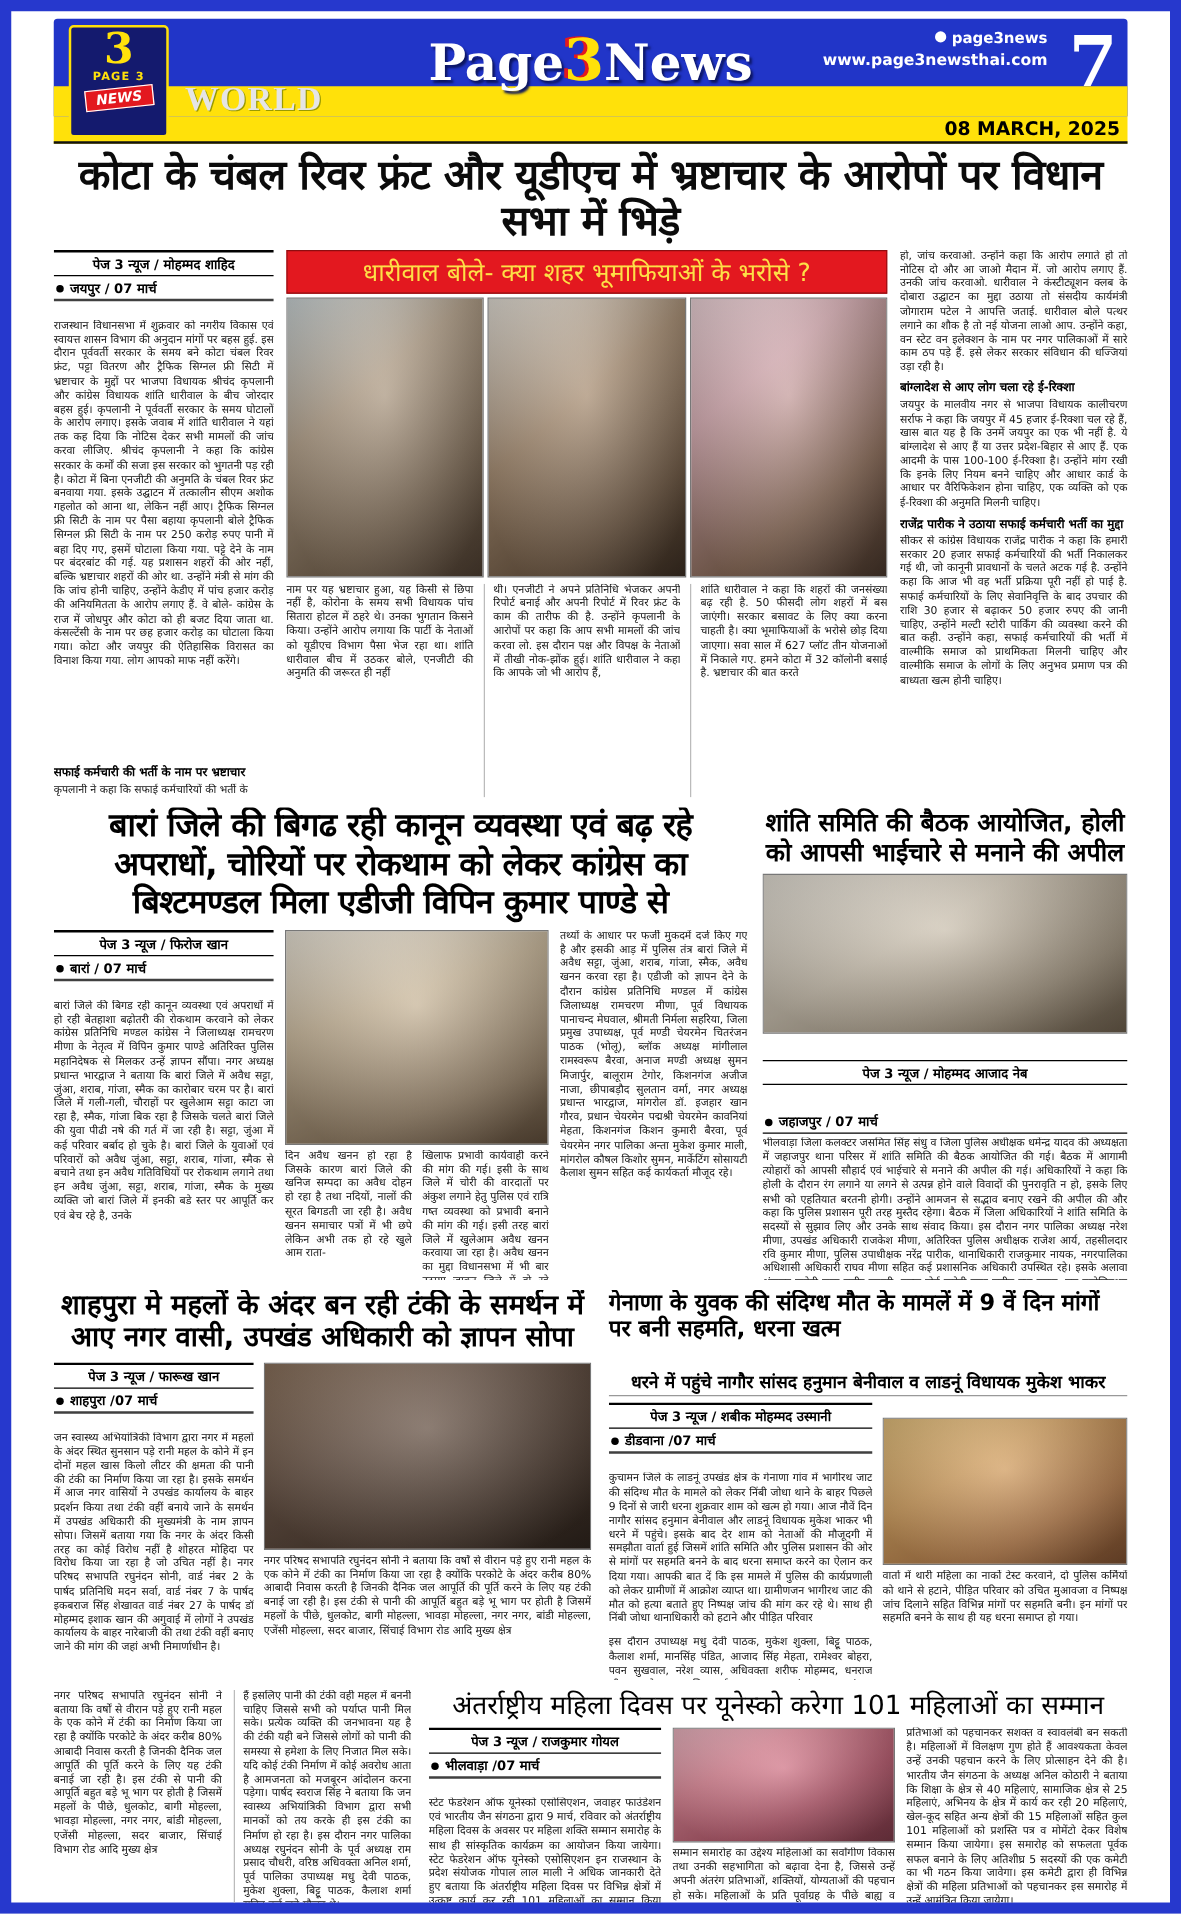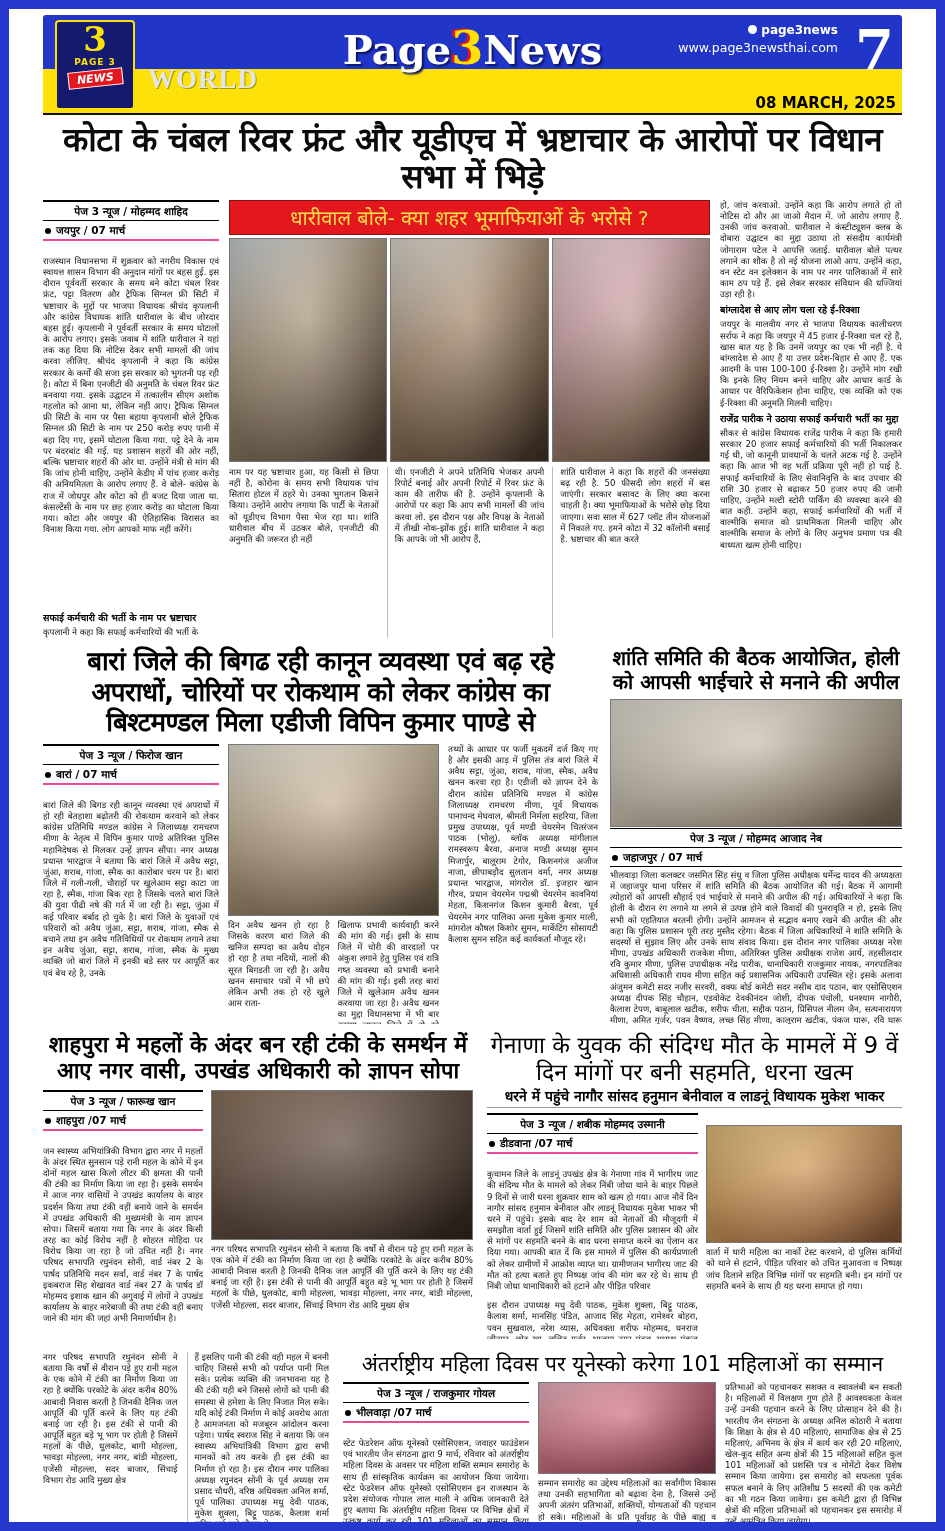--- a/index.html
+++ b/index.html
@@ -25,31 +25,31 @@
   .world { position:absolute; left:105px; bottom:-2px; z-index:2;
     color:#e5e5e5; font-family:"Liberation Serif",serif; font-weight:bold; font-size:27px;
     text-shadow:1px 1px 0 #9a9a00; letter-spacing:1px; }
   .masthead { position:absolute; left:0; right:0; top:10px; text-align:center;
     font-family:"DejaVu Serif",serif; font-weight:bold; font-size:40px; line-height:1; color:#ffffff; z-index:1;
     text-shadow:2px 2px 2px #0c1560; }
   .masthead .digit { color:#ffe10a; text-shadow:-3px -1px 0 #e3181f; font-size:46px; }
   .mast-right { position:absolute; right:64px; top:8px; text-align:right; color:#fff; z-index:2; }
   .mast-right .social { font-size:12px; font-weight:bold; }
   .mast-right .social .dot { display:inline-block; width:9px; height:9px; background:#fff; border-radius:50%; margin-right:4px; }
-  .mast-right .site { font-size:12.5px; font-weight:normal; margin-top:3px; }
+  .mast-right .site { font-size:12.5px; font-weight:bold; margin-top:3px; }
   .pagenum { position:absolute; right:8px; top:0px; color:#fff; font-size:56px; font-weight:bold; z-index:2;
     font-family:"DejaVu Serif",serif; line-height:1.25; }
   .date-line { text-align:right; font-weight:bold; font-size:15px; padding:1px 6px 1px 0;
     background:#ffe10a; border-bottom:2px solid #111; }
   
   .main-headline { font-size:33px; font-weight:800; color:#0b0b0b; text-align:center;
     line-height:1.12; padding:7px 0 4px 0; letter-spacing:-0.5px; }
   .byline-box { border-top:2px solid #000; font-size:10.5px; font-weight:bold; margin-bottom:15px; }
   .byline-box .name { text-align:center; padding:2px 0; border-bottom:1.5px solid #000; }
-  .byline-box .place { padding:2px 0 2px 2px; border-bottom:2px solid #ec4899; }
+  .byline-box .place { padding:2px 0 2px 2px; border-bottom:2px solid #404040; }
   .sq { display:inline-block; width:6px; height:6px; background:#000; margin-right:5px; border-radius:50%; }
   .body-text { font-size:8.6px; line-height:1.3; text-align:justify; color:#141414; overflow:hidden; }
   .subhead-inline { font-size:9.5px; font-weight:bold; margin:3px 0; overflow:hidden; }
   .photo { background:#888; position:relative; overflow:hidden; border:1px solid #777; }
   .photo:after { content:""; position:absolute; inset:0;
     background:radial-gradient(ellipse at 50% 35%, rgba(255,255,255,.25), rgba(0,0,0,.25) 85%); }
   
   .sec1 { display:grid; grid-template-columns:176px 1fr 182px; column-gap:10px; height:438px; }
   .sec1 .leftcol, .sec1 .rightcol { display:flex; flex-direction:column; overflow:hidden; }
   .red-banner { background:#e3181f; color:#fde047; font-size:20px; font-weight:normal; text-align:center;
@@ -68,29 +68,29 @@
   .sec2 { display:grid; grid-template-columns:1fr 292px; column-gap:12px; margin-top:8px; height:378px; }
   .h2line { font-size:26px; font-weight:800; text-align:center; line-height:1.18; letter-spacing:-0.5px; }
   .art2-grid { display:grid; grid-template-columns:176px 1fr 150px; column-gap:9px; margin-top:6px; height:296px; overflow:hidden; }
   .ph-meeting { background:linear-gradient(160deg,#efe9dc 0%,#cdbb9e 35%,#937f66 75%,#5e4c3a 100%); height:172px; }
   .art2-sub { display:flex; gap:8px; margin-top:4px; height:112px; overflow:hidden; }
   .art2-sub .body-text { flex:1; }
   .art3 { overflow:hidden; }
   .h3line { font-size:20px; font-weight:800; text-align:center; line-height:1.2; }
   .ph-police { background:linear-gradient(150deg,#e9e4da 0%,#cfc5b4 40%,#9c8f7b 75%,#6a5c4a 100%); height:128px; margin-top:5px; }
   .cap-byline { border-top:1.5px solid #000; border-bottom:1.5px solid #000; font-size:10.5px; font-weight:bold;
-    text-align:center; padding:2px 0; margin:1px 0; }
+    text-align:center; padding:2px 0; margin:21px 0; }
   .cap-place { font-size:10.5px; font-weight:bold; border-bottom:1.5px solid #000; padding:1px 0 2px 2px; margin-bottom:3px; }
   
   .sec3 { display:grid; grid-template-columns:430px 1fr; column-gap:14px; margin-top:8px; height:312px; }
   .h4line { font-size:22px; font-weight:800; text-align:center; line-height:1.2; }
   .art4-grid { display:grid; grid-template-columns:160px 1fr; column-gap:8px; margin-top:5px; height:236px; overflow:hidden; }
   .ph-indoor { background:linear-gradient(150deg,#8a705a 0%,#6d584a 35%,#4c3b30 70%,#2e241d 100%); height:150px; }
-  .h5line { font-size:23px; font-weight:400; text-align:center; line-height:1.18; }
-  .subdeck { font-size:14px; font-weight:bold; text-align:center; margin-top:0; border-bottom:1px solid #999; padding-bottom:2px; }
+  .h5line { font-size:18px; font-weight:700; text-align:left; line-height:1.18; }
+  .subdeck { font-size:14px; font-weight:bold; text-align:center; margin-top:21px; border-bottom:1px solid #999; padding-bottom:2px; }
   .art5-grid { display:grid; grid-template-columns:1fr 196px; column-gap:8px; margin-top:5px; height:226px; overflow:hidden; }
   .ph-crowd { background:linear-gradient(150deg,#e8c27c 0%,#d8a564 35%,#b37a49 70%,#7c4f30 100%); height:118px; }
   
   .sec4 { display:grid; grid-template-columns:286px 1fr; column-gap:14px; margin-top:8px; height:236px; }
   .art4cont { display:flex; gap:9px; overflow:hidden; }
   .art4cont .body-text { flex:1; border-left:1px solid #bbb; padding-left:7px; }
   .art4cont .body-text:first-child { border-left:none; padding-left:0; }
   .h6line { font-size:21px; font-weight:400; text-align:center; line-height:1.2; }
   .art6-grid { display:grid; grid-template-columns:186px 178px 1fr; column-gap:9px; margin-top:5px; height:196px; overflow:hidden; }
   .ph-fest { background:linear-gradient(150deg,#f0b8c4 0%,#e08898 30%,#b4566a 65%,#7c3a48 100%); height:92px; margin-bottom:4px; }

